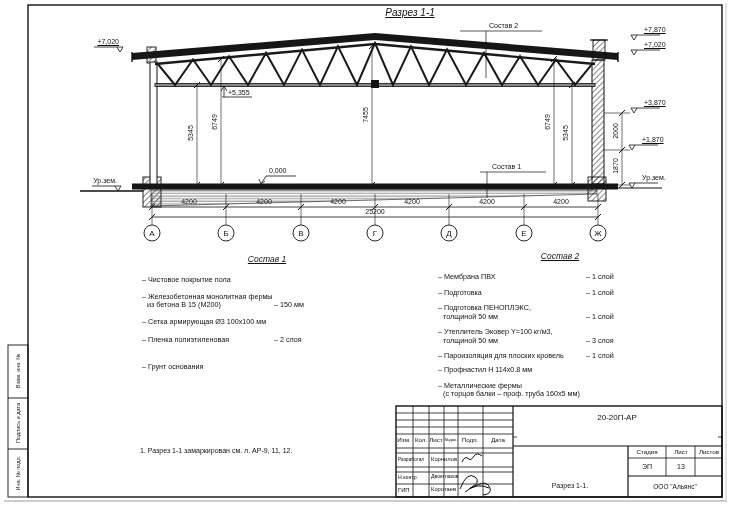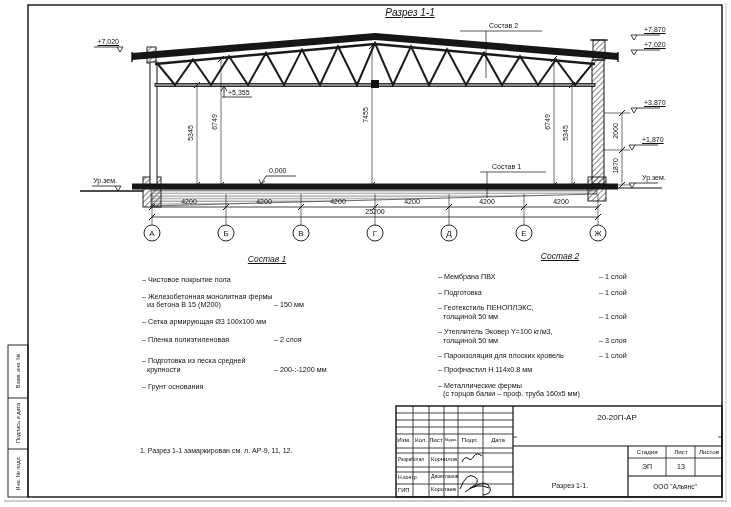--- a/index.html
+++ b/index.html
@@ -14,21 +14,21 @@
   .u{text-decoration:underline;}
   .big{font-size:10px;}
   
   .list{position:absolute;width:300px;font-size:7.2px;line-height:8.6px;}
   .list .hdr{position:absolute;top:0;font-size:8.5px;font-style:italic;text-decoration:underline;transform:translateX(-50%);}
   .items{position:absolute;top:21px;left:0;right:0;}
   .li{position:relative;}
   .li .nm2{display:block;padding-left:5px;}
   .li .vl{position:absolute;bottom:0;}
   .c1 .vl{left:132px;}
-  .c2 .vl{left:161px;}
+  .c2 .vl{left:148px;}
   
   .tb{font-size:5.8px;}
   .tb6{font-size:6.2px;}
   .tb7{font-size:7px;}
   .tb45{font-size:4.4px;}
   .mlab{font-size:5.6px;transform:translate(-50%,-50%) rotate(-90deg);}
 </style>
 </head>
 <body>
 
@@ -257,48 +257,43 @@
         <span>– Чистовое покрытие пола</span>
       </div>
       <div class="li" style="margin-bottom:8px;">
         <span>– Железобетонная  монолитная фермы</span>
         <span class="nm2">из бетона В 15 (М200)</span>
         <span class="vl">– 150 мм</span>
       </div>
       <div class="li" style="margin-bottom:10px;">
         <span>– Сетка армирующая Ø3 100х100 мм</span>
       </div>
-      <div class="li" style="margin-bottom:12px;">
+      <div class="li" style="margin-bottom:18px;">
         <span>– Пленка полиэтиленовая</span>
         <span class="vl">– 2 слоя</span>
-      </div>
-      <div class="li" style="margin-bottom:9px;">
-        <span>– Подготовка из песка средней</span>
-        <span class="nm2">крупности</span>
-        <span class="vl">– 200-:-1200 мм</span>
       </div>
       <div class="li">
         <span>– Грунт основания</span>
       </div>
     </div>
   </div>
 
   <div class="list c2" style="left:438px;top:252px;">
     <span class="hdr" style="left:122px;">Состав 2</span>
     <div class="items">
       <div class="li" style="margin-bottom:7px;">
         <span>– Мембрана ПВХ</span>
         <span class="vl">– 1 слой</span>
       </div>
       <div class="li" style="margin-bottom:7px;">
         <span>– Подготовка</span>
         <span class="vl">– 1 слой</span>
       </div>
       <div class="li" style="margin-bottom:7px;">
-        <span>– Геотекстиль ПЕНОПЛЭКС,</span>
+        <span>– Подготовка ПЕНОПЛЭКС,</span>
         <span class="nm2">толщиной 50 мм</span>
         <span class="vl">– 1 слой</span>
       </div>
       <div class="li" style="margin-bottom:6px;">
         <span>– Утеплитель Эковер Y=100 кг/м3,</span>
         <span class="nm2">толщиной 50 мм</span>
         <span class="vl">– 3 слоя</span>
       </div>
       <div class="li" style="margin-bottom:6px;">
         <span>– Пароизоляция для плоских кровель</span>

